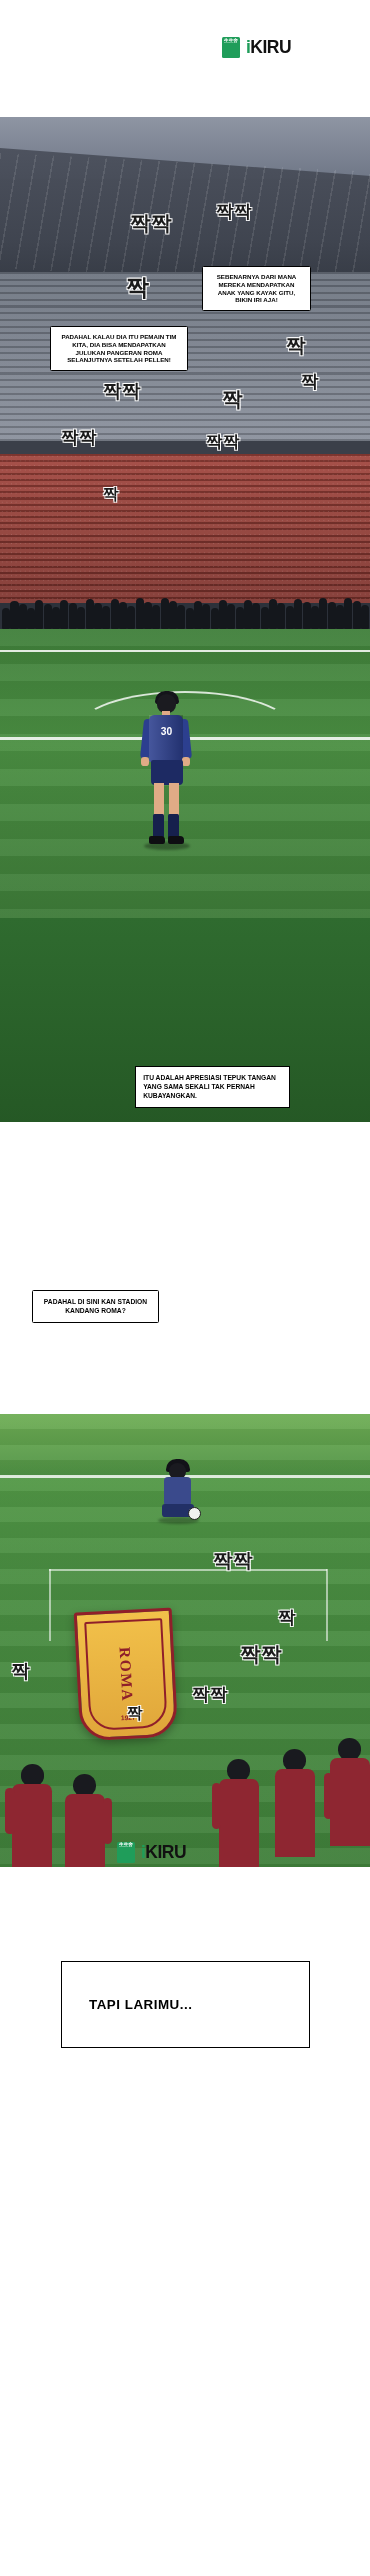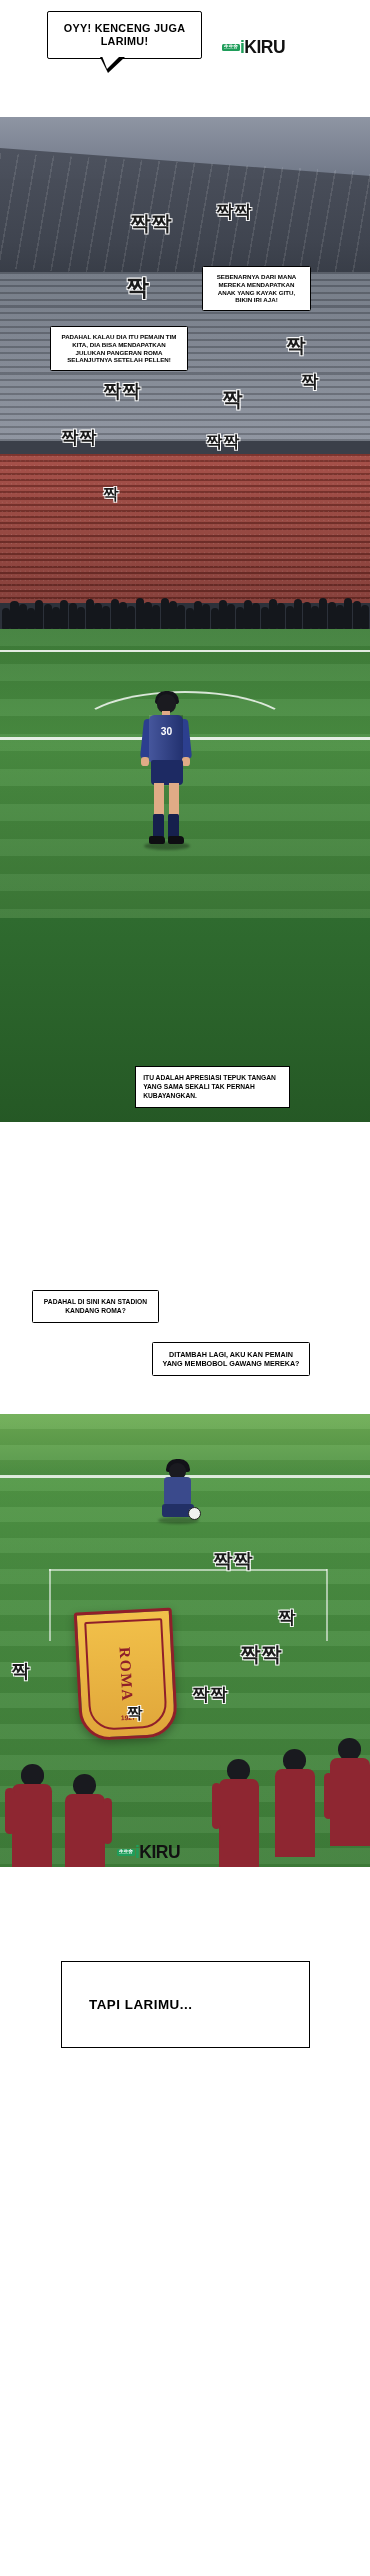--- a/index.html
+++ b/index.html
@@ -160,21 +160,21 @@
   }
 
   
   .narr {
     position:absolute; background:#fff; border:1.5px solid #000; padding:6.2px 7.2px;
     font-weight:bold; font-size:6.7px; line-height:1.35; color:#000;
   }
 
   
   .logo {
-    position:absolute; display:flex; align-items:center; gap:0;
+    position:absolute; display:flex; gap:6px;
   }
   .logo-mark {
     background:#1f9d5a; color:#fff; font-size:4.6px; font-weight:bold;
     padding:1.5px 2.1px; border-radius:1.5px; line-height:1.05; text-align:center;
   }
   .logo-text {
     font-size:17.5px; font-weight:bold; color:#111; letter-spacing:-0.5px;
     font-family:"Liberation Sans", sans-serif;
   }
   .logo-text .i { color:#1f9d5a; }
@@ -248,24 +248,20 @@
 </style>
 </head>
 <body>
 
 <div class="page">
 
   <section class="panel1">
 
     <div class="top-white"></div>
 
-    <div class="bubble" id="bubble-shout">
-      <span>OYY! KENCENG JUGA LARIMU!</span>
-      <span class="tail-shape"></span>
-    </div>
 
     <div class="logo" style="left:222px; top:37px;">
       <span class="logo-mark">生生舍</span>
       <span class="logo-text"><span class="i">i</span><span>KIRU</span></span>
     </div>
 
     <div class="stadium">
       <div class="sky"></div>
       <div class="roof"></div>
       <div class="roof-beams"></div>
@@ -385,23 +381,20 @@
 
   <div class="gap" style="height:49px;"></div>
 
   <section class="panel2">
     <div class="p2-top-white"></div>
 
     <div class="bubble plain" style="left:32px; top:30px; width:127px; font-size:6.7px; text-align:center;">
       <span>PADAHAL DI SINI KAN STADION KANDANG ROMA?</span>
     </div>
 
-    <div class="bubble plain" style="left:152px; top:82px; width:158px; font-size:7.2px; text-align:center;">
-      <span>DITAMBAH LAGI, AKU KAN PEMAIN YANG MEMBOBOL GAWANG MEREKA?</span>
-    </div>
 
     <div class="p2-art">
       <div class="p2-hill"></div>
       <div class="p2-grass-stripes"></div>
 
       <div class="line" style="left:0; top:61px; width:371px; height:2.6px; background:rgba(255,255,255,0.8);"></div>
       <div class="line" style="left:49px; top:155px; width:278px; height:2.1px; background:rgba(255,255,255,0.55);"></div>
       <div class="line" style="left:49px; top:155px; width:2.1px; height:72px; background:rgba(255,255,255,0.55);"></div>
       <div class="line" style="left:326px; top:155px; width:2.1px; height:72px; background:rgba(255,255,255,0.55);"></div>
 

